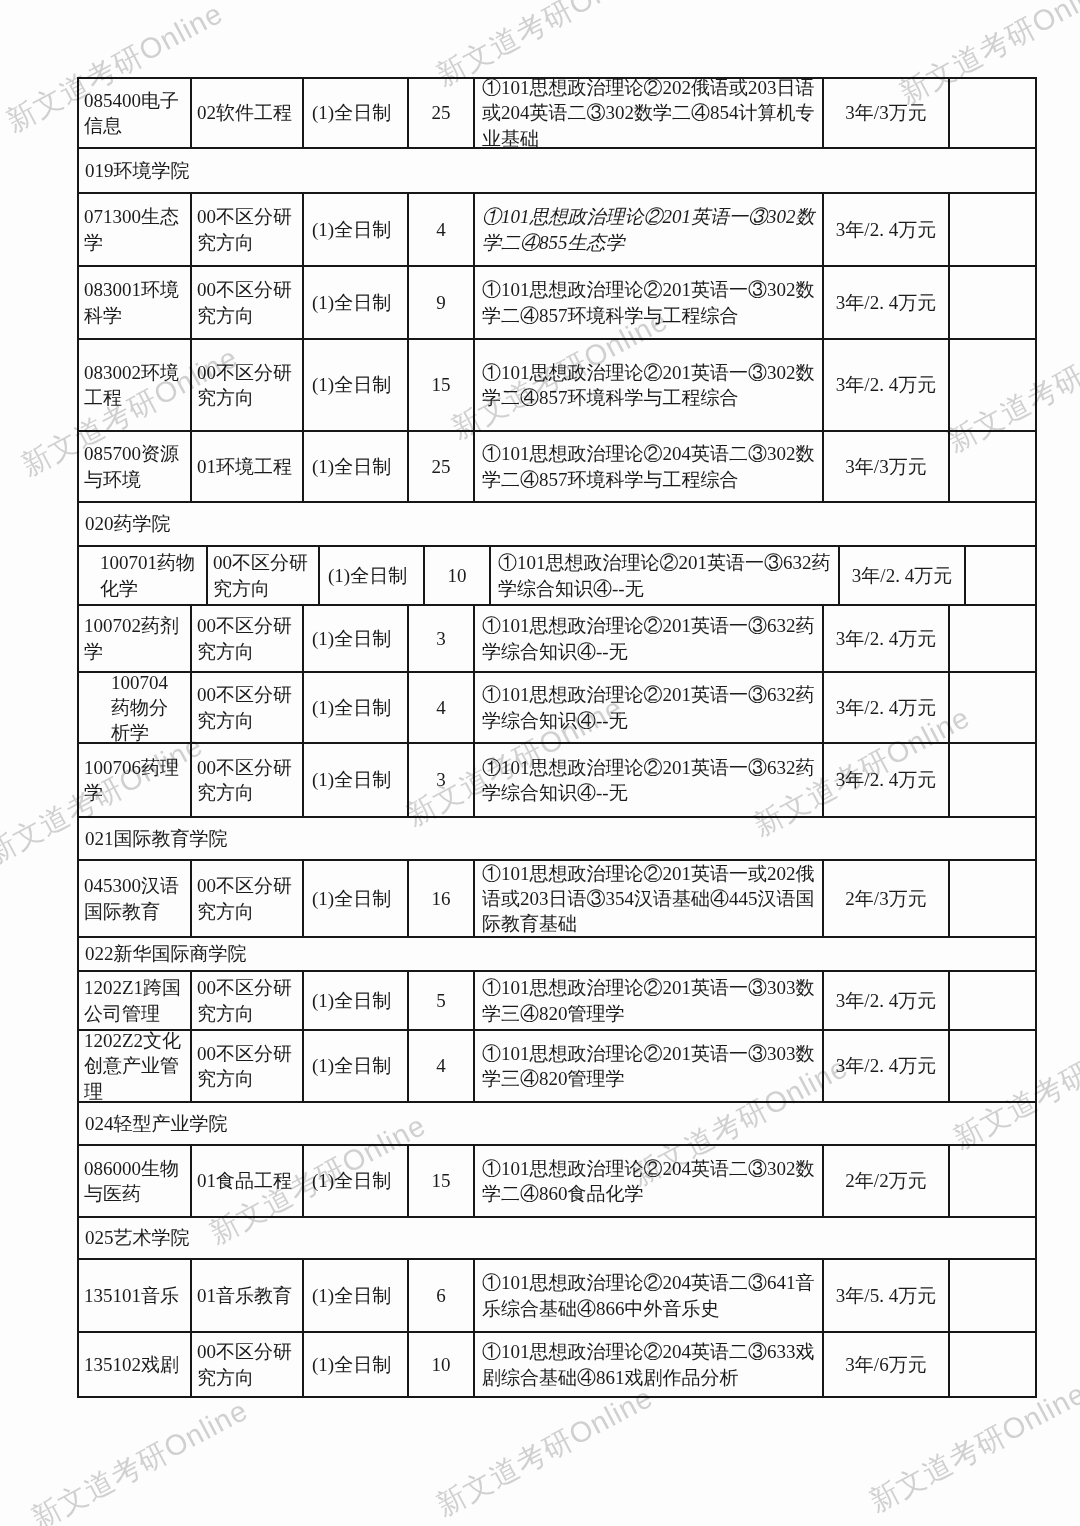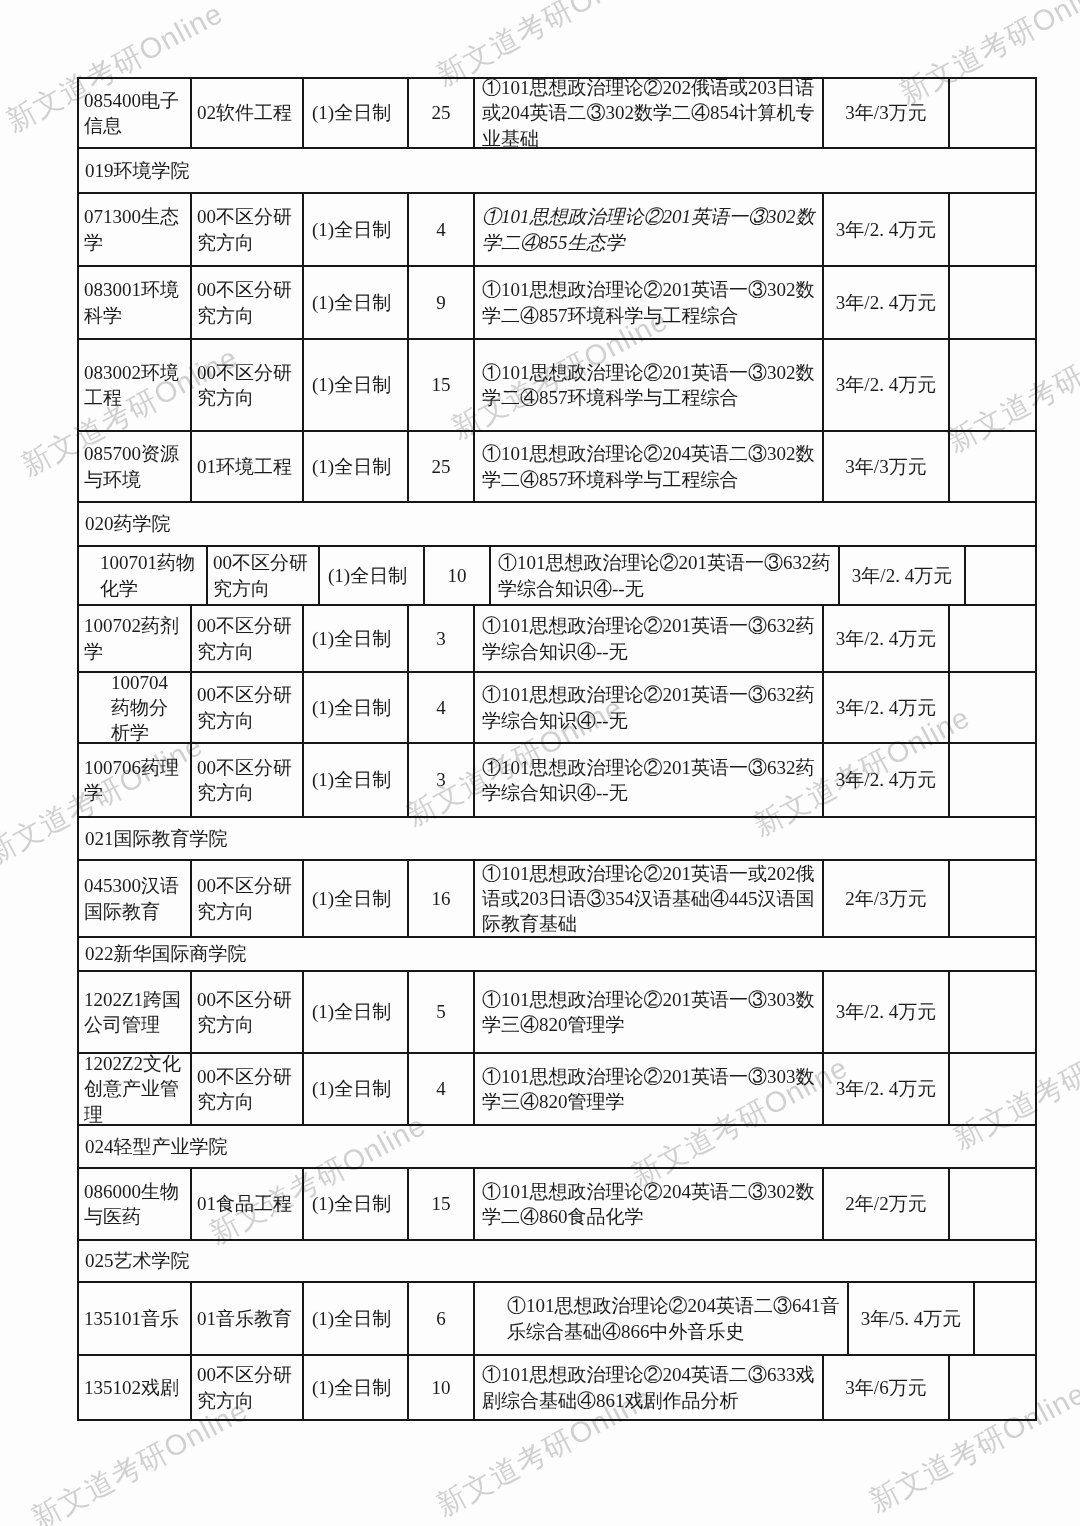--- a/index.html
+++ b/index.html
@@ -174,21 +174,21 @@
         <div class="cell col-direction" style="width: 112px; flex: 0 0 112px;">00不区分研究方向</div>
         <div class="cell col-study_type" style="width: 105px; flex: 0 0 105px;">(1)全日制</div>
         <div class="cell col-quota" style="width: 66px; flex: 0 0 66px;">16</div>
         <div class="cell col-subjects" style="width: 349px; flex: 0 0 349px;">①101思想政治理论②201英语一或202俄语或203日语③354汉语基础④445汉语国际教育基础</div>
         <div class="cell col-duration_fee" style="width: 126px; flex: 0 0 126px;">2年/3万元</div>
         <div class="cell col-notes" style="width: 89px; flex: 0 0 89px;"></div>
       </div>
       <div class="trow section-row" style="height: 34px;">
         <div class="cell section-cell">022新华国际商学院</div>
       </div>
-      <div class="trow program-row" style="height: 82px;">
+      <div class="trow program-row" style="height: 59px;">
         <div class="cell col-code_name" style="width: 113px; flex: 0 0 113px;">1202Z1跨国公司管理</div>
         <div class="cell col-direction" style="width: 112px; flex: 0 0 112px;">00不区分研究方向</div>
         <div class="cell col-study_type" style="width: 105px; flex: 0 0 105px;">(1)全日制</div>
         <div class="cell col-quota" style="width: 66px; flex: 0 0 66px;">5</div>
         <div class="cell col-subjects" style="width: 349px; flex: 0 0 349px;">①101思想政治理论②201英语一③303数学三④820管理学</div>
         <div class="cell col-duration_fee" style="width: 126px; flex: 0 0 126px;">3年/2. 4万元</div>
         <div class="cell col-notes" style="width: 89px; flex: 0 0 89px;"></div>
       </div>
       <div class="trow program-row" style="height: 72px;">
         <div class="cell col-code_name" style="width: 113px; flex: 0 0 113px;">1202Z2文化创意产业管理</div>
@@ -212,21 +212,21 @@
         <div class="cell col-notes" style="width: 89px; flex: 0 0 89px;"></div>
       </div>
       <div class="trow section-row" style="height: 42px;">
         <div class="cell section-cell">025艺术学院</div>
       </div>
       <div class="trow program-row" style="height: 73px;">
         <div class="cell col-code_name" style="width: 113px; flex: 0 0 113px;">135101音乐</div>
         <div class="cell col-direction" style="width: 112px; flex: 0 0 112px;">01音乐教育</div>
         <div class="cell col-study_type" style="width: 105px; flex: 0 0 105px;">(1)全日制</div>
         <div class="cell col-quota" style="width: 66px; flex: 0 0 66px;">6</div>
-        <div class="cell col-subjects" style="width: 349px; flex: 0 0 349px; margin-left: 25px;">①101思想政治理论②204英语二③641音乐综合基础④866中外音乐史</div>
+        <div class="cell col-subjects" style="width: 349px; flex: 0 0 349px;">①101思想政治理论②204英语二③641音乐综合基础④866中外音乐史</div>
         <div class="cell col-duration_fee" style="width: 126px; flex: 0 0 126px;">3年/5. 4万元</div>
         <div class="cell col-notes" style="width: 89px; flex: 0 0 89px;"></div>
       </div>
       <div class="trow program-row" style="height: 63px;">
         <div class="cell col-code_name" style="width: 113px; flex: 0 0 113px;">135102戏剧</div>
         <div class="cell col-direction" style="width: 112px; flex: 0 0 112px;">00不区分研究方向</div>
         <div class="cell col-study_type" style="width: 105px; flex: 0 0 105px;">(1)全日制</div>
         <div class="cell col-quota" style="width: 66px; flex: 0 0 66px;">10</div>
         <div class="cell col-subjects" style="width: 349px; flex: 0 0 349px;">①101思想政治理论②204英语二③633戏剧综合基础④861戏剧作品分析</div>
         <div class="cell col-duration_fee" style="width: 126px; flex: 0 0 126px;">3年/6万元</div>

